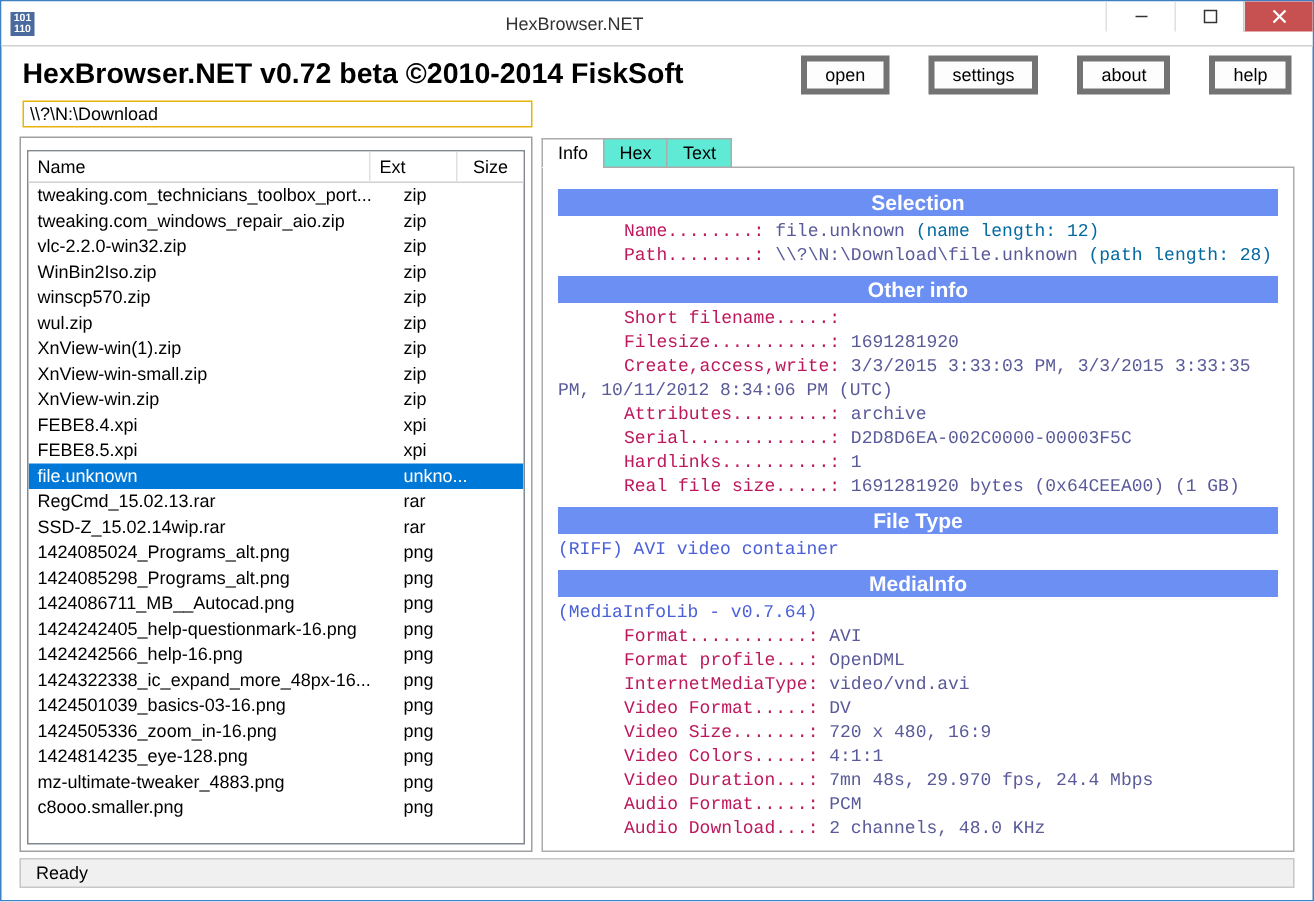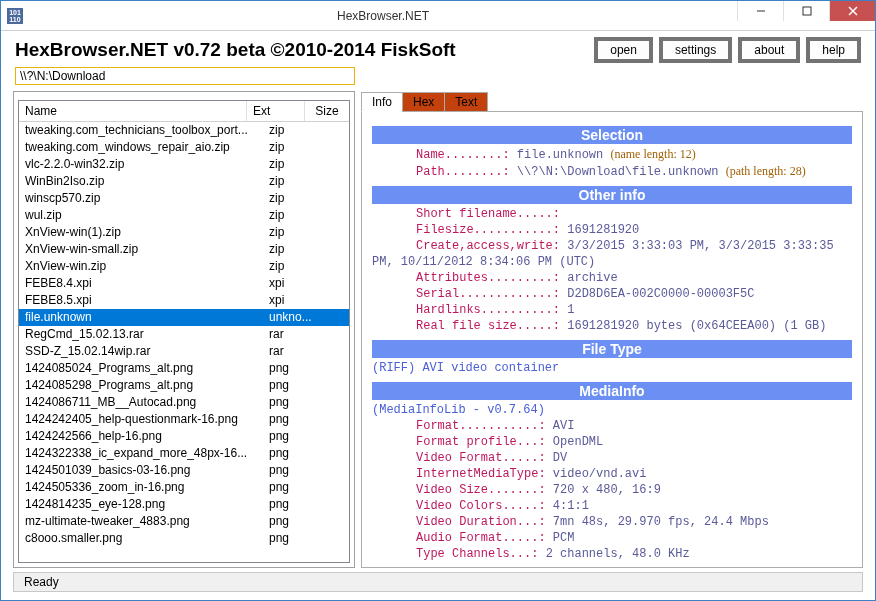--- a/index.html
+++ b/index.html
@@ -60,20 +60,21 @@
     cursor: pointer;
   }
   .win-btn.close {
     background: #c75050;
     color: #fff;
   }
   .header-row {
     display: flex;
     align-items: center;
     padding: 6px 14px 4px 14px;
+    gap: 20px;
   }
   .app-title {
     font-size: 19px;
     font-weight: bold;
     color: #000;
     flex: 1;
   }
   .btn {
     background: #fdfdfd;
     border: 4px solid #737373;
@@ -152,21 +153,21 @@
   .tabs {
     display: flex;
     font-size: 12px;
     position: relative;
     top: 1px;
     z-index: 2;
   }
   .tab {
     padding: 2px 10px;
     border: 1px solid #acacac;
-    background: #c2410c;
+    background: #5eead4;
     margin-right: -1px;
     cursor: pointer;
   }
   .tab.active {
     background: #fff;
     border-bottom: 1px solid #fff;
   }
   .tab-content {
     flex: 1;
     border: 1px solid #acacac;
@@ -189,21 +190,21 @@
     color: #fff;
     text-align: center;
     font-family: "Segoe UI", Tahoma, sans-serif;
     font-size: 14px;
     font-weight: bold;
     padding: 1px 0;
     margin: 6px 0 2px 0;
   }
   .kv .k { color: #be185d; margin-left: 44px; }
   .kv .v { color: #5a5a9a; }
-  .dim { color: #a16207; font-family: Liberation Serif, serif; }
+  .dim { color: #0369a1; }
   .bluetxt { color: #4a60d8; }
   .statusbar {
     border-top: 1px solid #d0d0d0;
     padding: 2px 10px;
     font-size: 12px;
     background: #f0f0f0;
     margin: 0 12px 8px 12px;
     border: 1px solid #c8c8c8;
   }
   ::-webkit-scrollbar { width: 16px; }
@@ -420,27 +421,27 @@
           <div class="kv"><span class="k">Hardlinks..........:</span> <span class="v">1</span></div>
           <div class="kv"><span class="k">Real file size.....:</span> <span class="v">1691281920 bytes (0x64CEEA00) (1 GB)</span></div>
 
           <div class="section-head">File Type</div>
           <div class="bluetxt">(RIFF) AVI video container</div>
 
           <div class="section-head">MediaInfo</div>
           <div class="bluetxt">(MediaInfoLib - v0.7.64)</div>
           <div class="kv"><span class="k">Format...........:</span> <span class="v">AVI</span></div>
           <div class="kv"><span class="k">Format profile...:</span> <span class="v">OpenDML</span></div>
+          <div class="kv"><span class="k">InternetMediaType:</span> <span class="v">video/vnd.avi</span></div>
           <div class="kv"><span class="k">Video Format.....:</span> <span class="v">DV</span></div>
-          <div class="kv"><span class="k">InternetMediaType:</span> <span class="v">video/vnd.avi</span></div>
           <div class="kv"><span class="k">Video Size.......:</span> <span class="v">720 x 480, 16:9</span></div>
           <div class="kv"><span class="k">Video Colors.....:</span> <span class="v">4:1:1</span></div>
           <div class="kv"><span class="k">Video Duration...:</span> <span class="v">7mn 48s, 29.970 fps, 24.4 Mbps</span></div>
           <div class="kv"><span class="k">Audio Format.....:</span> <span class="v">PCM</span></div>
-          <div class="kv"><span class="k">Type Channels...:</span> <span class="v">2 channels, 48.0 KHz</span></div>
+          <div class="kv"><span class="k">Audio Download...:</span> <span class="v">2 channels, 48.0 KHz</span></div>
 
         </div>
       </div>
     </div>
 
   </div>
 
   <div class="statusbar">
     <span>Ready</span>
   </div>

